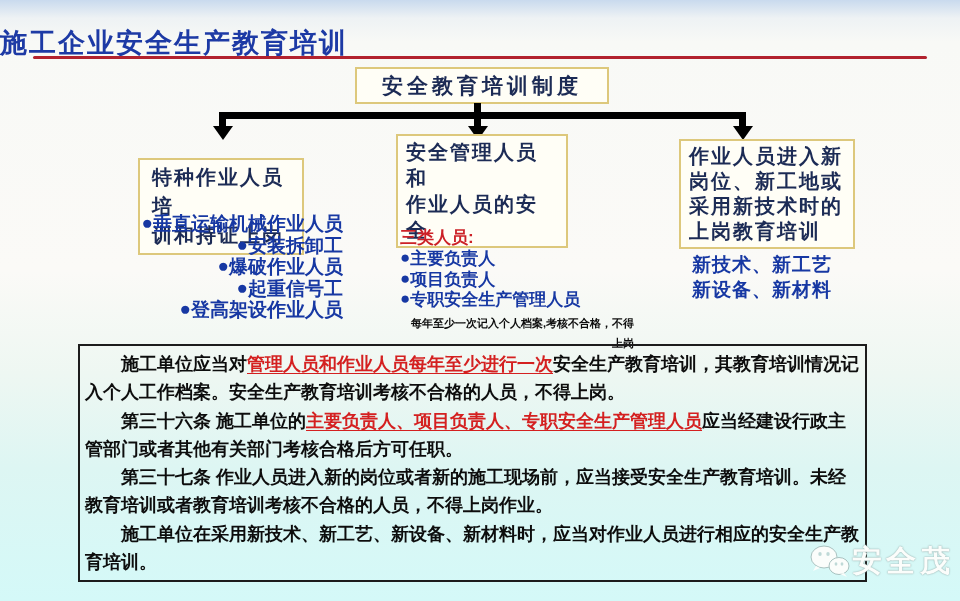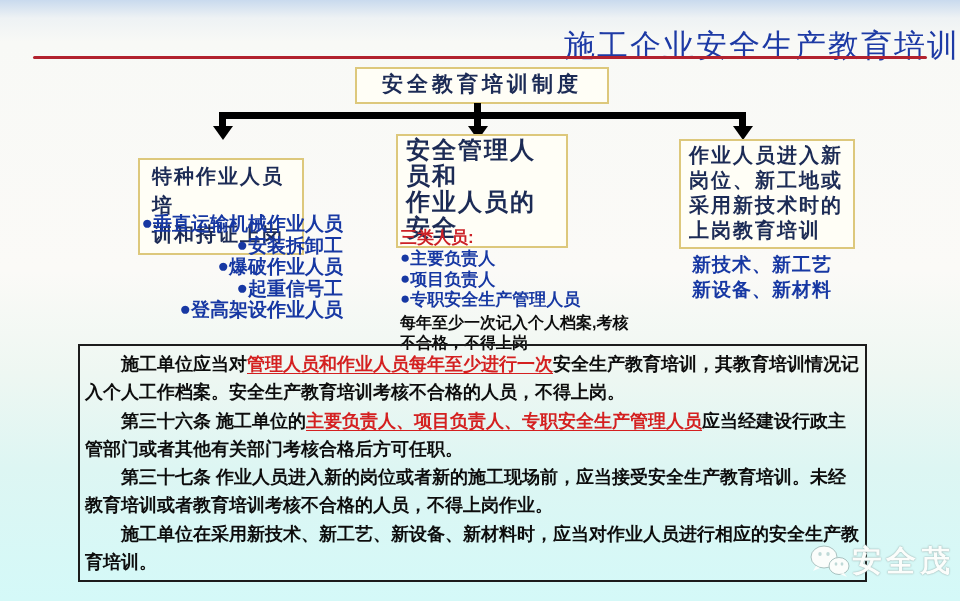--- a/index.html
+++ b/index.html
@@ -8,43 +8,42 @@
     width:960px;height:601px;
     overflow:hidden;
     font-family:"Liberation Sans","DejaVu Sans",sans-serif;
     background:linear-gradient(180deg,
       #c9daee 0%, #eef2f4 3%, #f8f9f6 7%,
       #fbfaf7 45%, #eef7f2 62%,
       #ddf6f3 78%, #d4f9f8 100%);
   }
   .title{
     position:absolute;left:0;top:25px;width:100%;
-    text-align:right;
-    font-size:31px;font-weight:normal;color:#1d3aa5;
+    text-align:left;
+    font-size:27px;font-weight:bold;color:#1d3aa5;
     letter-spacing:2px;
   }
   .red-divider{
     position:absolute;left:33px;top:56px;width:894px;height:3px;
     background:#b2222e;border-radius:2px;
   }
   .gold-box{
     position:absolute;
     border:2px solid #ddc87c;
     background:#fffef6;
     color:#1c2b55;font-weight:bold;
     box-sizing:border-box;
-    font-family:Liberation Mono, monospace;
   }
   .root-box{
     left:355px;top:67px;width:254px;height:37px;
     font-size:21px;letter-spacing:4px;
     text-align:center;line-height:33px;
   }
   .box-left{left:138px;top:158px;width:166px;padding:3px 12px;font-size:20px;line-height:29px;letter-spacing:2px;}
-  .box-mid{left:396px;top:134px;width:172px;padding:3px 8px;font-size:24px;line-height:26px;letter-spacing:2px;}
+  .box-mid{left:396px;top:134px;width:172px;padding:3px 8px;font-size:20px;line-height:26px;letter-spacing:2px;}
   .box-right{left:679px;top:139px;width:176px;padding:3px 8px;font-size:20px;line-height:25px;letter-spacing:2px;}
 
   .conn{position:absolute;background:#000;}
   .conn-stub{left:474px;top:103px;width:7px;height:11px;}
   .conn-h{left:219px;top:112px;width:527px;height:7px;}
   .conn-v-left{left:219px;top:112px;width:7px;height:15px;}
   .conn-v-mid{left:474px;top:112px;width:7px;height:15px;}
   .conn-v-right{left:739px;top:112px;width:7px;height:15px;}
   .arrowhead{
     position:absolute;width:0;height:0;
@@ -59,21 +58,21 @@
   .blue-list{
     position:absolute;left:139px;top:213px;width:204px;
     color:#1738a3;font-weight:bold;font-size:19px;line-height:21.5px;
   }
   .blue-list .li{margin:0;text-align:right;}
   .bullet{display:inline-block;transform:translateY(-1px);}
 
   .mid-col{position:absolute;left:400px;top:228px;width:242px;}
   .mid-subtitle{color:#cc2127;font-weight:bold;font-size:17px;line-height:20px;margin-bottom:1px;}
   .mid-items{color:#1738a3;font-weight:bold;font-size:17px;line-height:20.5px;}
-  .mid-note{color:#0c0c0c;font-weight:bold;font-size:16px;line-height:20px;width:234px;margin-top:2px;}
+  .mid-note{color:#0c0c0c;font-weight:bold;font-size:11px;line-height:20px;width:234px;margin-top:2px;text-align:right;}
 
   .right-note{
     position:absolute;left:648px;top:252px;width:184px;
     text-align:right;color:#1738a3;font-weight:bold;
     font-size:19px;line-height:25px;letter-spacing:1px;
   }
 
   .reg-box{
     position:absolute;left:78px;top:344px;width:789px;height:238px;
     border:2px solid #1c1c1c;box-sizing:border-box;

